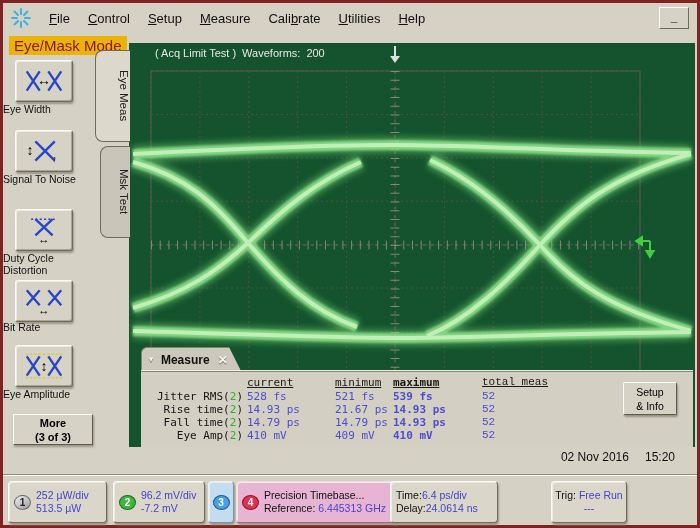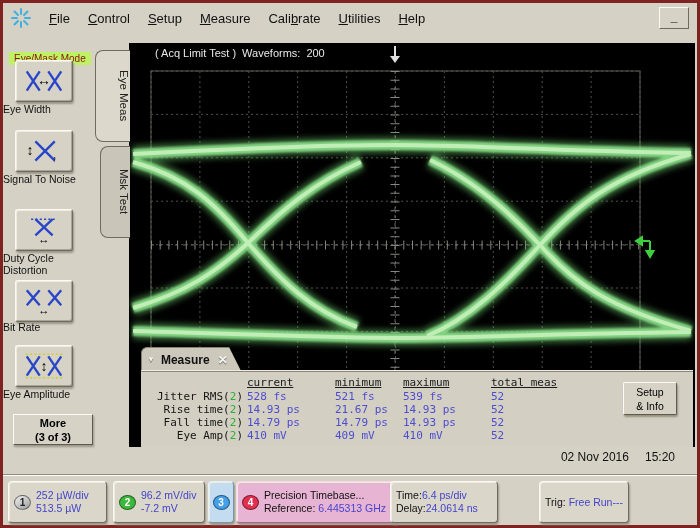--- a/index.html
+++ b/index.html
@@ -11,60 +11,60 @@
   
   #menubar { position:absolute; left:0; top:0; width:694px; height:30px;
              display:flex; align-items:center; gap:18px; padding-left:8px; }
   .menu-item { font-size:13px; color:#111; cursor:default; }
   .menu-item .u { text-decoration:underline; }
   #minimize-btn { position:absolute; right:8px; top:4px; width:30px; height:22px;
                   background:#d6d2c6; border:1px solid; border-color:#fbfaf6 #6f6b5d #6f6b5d #fbfaf6;
                   font-weight:bold; font-size:12px; text-align:center; line-height:18px; }
 
   
-  #mode-label { position:absolute; left:6px; top:49px; background:#bef264; color:#8b1414;
-                font-size:10px; padding:1px 5px; white-space:nowrap; }
+  #mode-label { position:absolute; left:6px; top:33px; background:#eab308; color:#8b1414;
+                font-size:15px; padding:1px 5px; white-space:nowrap; }
   .side-btn { position:absolute; left:12px; width:58px; height:42px;
               background:#d6d2c6; border:1px solid; border-color:#fbfaf6 #6f6b5d #6f6b5d #fbfaf6;
               border-radius:3px; box-shadow: inset 1px 1px 0 #efecdf, inset -1px -1px 0 #a8a496, 1px 2px 2px #9a9688;
               display:flex; align-items:center; justify-content:center; }
   .side-btn svg { width:44px; height:28px; }
   .side-label { position:absolute; left:0; width:84px; text-align:left;
                 font-size:10.5px; line-height:11.5px; color:#111; }
   #more-btn { position:absolute; left:10px; top:411px; width:80px; height:31px;
               background:#d6d2c6; border:1px solid; border-color:#fbfaf6 #5f5b4d #5f5b4d #fbfaf6;
               box-shadow:1px 2px 2px #9a9688;
               font-size:11px; font-weight:bold; text-align:center; line-height:14px; padding-top:1px; }
 
   .vtab { position:absolute; writing-mode:vertical-rl; text-orientation:mixed;
           font-size:11.5px; color:#222; text-align:center;
           border:1px solid #6f6b5d; border-radius:8px 0 0 8px; }
   #tab-eye-meas { left:92px; top:47px; width:35px; height:92px; background:#dcd8cc; border-right:none; }
   #tab-msk-test { left:97px; top:143px; width:30px; height:92px; background:#c9c5b8; border-right:none; }
 
   
-  #display { position:absolute; left:126px; top:40px; width:566px; height:404px; background:#000000; }
+  #display { position:absolute; left:126px; top:40px; width:566px; height:404px; background:#14532d; }
   #acq-line { position:absolute; left:26px; top:4px; color:#e8e8e8; font-size:11px; white-space:nowrap; }
   #acq-line span { margin-right:6px; }
 
   
   #measure-tab { position:absolute; left:138px; top:344px; width:100px; height:24px;
                  background:#ccc8bb; border:1px solid #87836f; border-bottom:none;
                  border-radius:6px 0 0 0;
                  clip-path:polygon(0 0, calc(100% - 12px) 0, 100% 100%, 0 100%);
                  display:flex; align-items:center; gap:6px; padding-left:5px; }
   #measure-tab .tri { font-size:8px; color:#f2f1ea; text-shadow:0 1px 0 #555; }
   #measure-tab .ttl { font-size:12px; font-weight:bold; color:#111; }
   #measure-close { font-size:12px; font-weight:bold; color:#f4f3ee; text-shadow:0 1px 1px #666; margin-left:2px; }
   #measure-body { position:absolute; left:138px; top:367px; width:552px; height:77px;
                   background:#d3cfc3; border-top:1px solid #efece2; box-shadow:0 1px 0 #8a8678 inset; }
   .mrow { position:absolute; height:13px; font-family:"DejaVu Sans Mono", monospace; font-size:11px; white-space:nowrap; }
   .mcell { position:absolute; top:0; }
   .mc-label { left:0; width:92px; text-align:right; color:#161616; }
-  .mc-cur { left:96px; } .mc-min { left:184px; } .mc-max { left:252px; } .mc-tot { left:340px; }
+  .mc-cur { left:96px; } .mc-min { left:184px; } .mc-max { left:242px;font-weight:bold; } .mc-tot { left:331px;font-family:Liberation Mono, monospace; }
   .mhead { color:#1a1a1a; text-decoration:underline; }
   .mval  { color:#4d4dd0; }
   .chan-green { color:#2fae2f; }
 
   #setup-info-btn { position:absolute; left:620px; top:379px; width:54px; height:33px;
                     background:#d6d2c6; border:1px solid; border-color:#fbfaf6 #5f5b4d #5f5b4d #fbfaf6;
                     box-shadow:1px 2px 2px #96927f; border-radius:2px;
                     font-size:10.5px; text-align:center; line-height:14px; padding-top:2px; }
 
   
@@ -318,21 +318,21 @@
       <span class="blk">Reference:</span>
       <span class="blue2">6.445313 GHz</span>
     </span>
   </div>
   <div class="foot-btn" style="left:387px; width:108px;">
     <span style="line-height:13px; white-space:nowrap;">
       <span class="blk">Time:</span><span class="blue2">6.4 ps/div</span><br>
       <span class="blk">Delay:</span><span class="blue2">24.0614 ns</span>
     </span>
   </div>
-  <div class="foot-btn" style="left:536px; width:90px; flex-direction:row; justify-content:center; gap:0;">
+  <div class="foot-btn" style="left:548px; width:76px; flex-direction:column; justify-content:center; gap:0;">
     <span style="line-height:13px; white-space:nowrap;">
       <span class="blk">Trig:</span>
       <span class="blue2">Free Run</span>
     </span>
     <span class="blue2">---</span>
   </div>
   <div class="foot-btn" id="pattern-lock-btn" style="left:613px; width:81px;">
     <svg width="13" height="15" viewBox="0 0 13 15">
       <path d="M3,7 V5 a3.5,3.5 0 0 1 7,0" fill="none" stroke="#a8a59b" stroke-width="2"></path>
       <rect x="1.5" y="7" width="10" height="7" rx="1" fill="#a8a59b"></rect>

